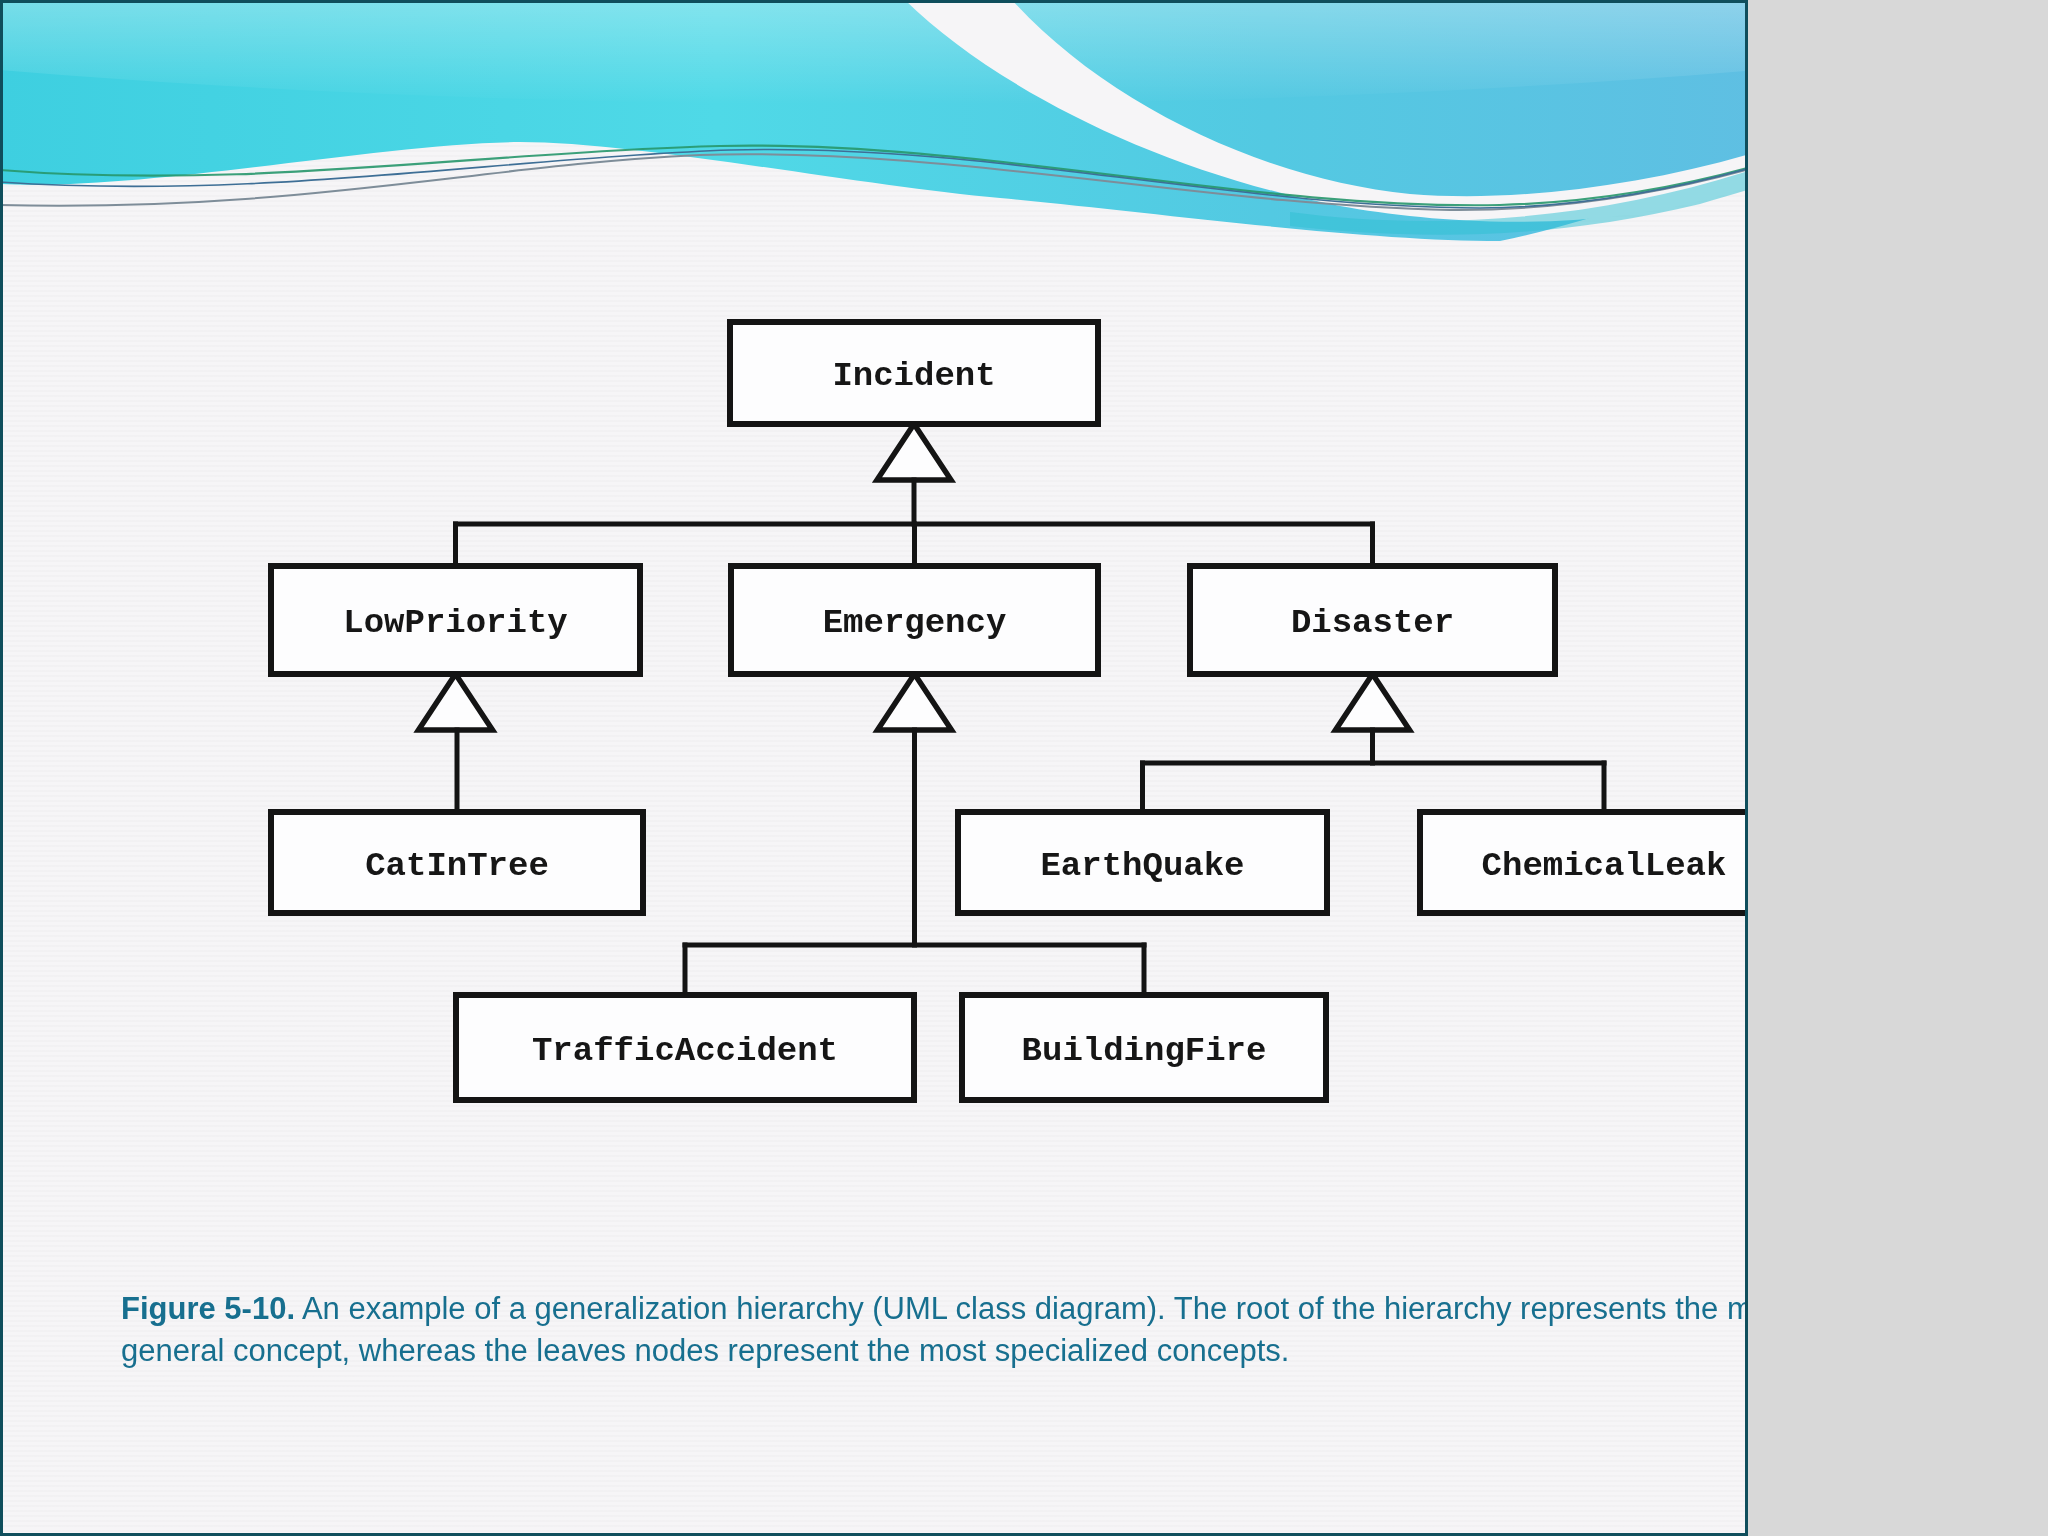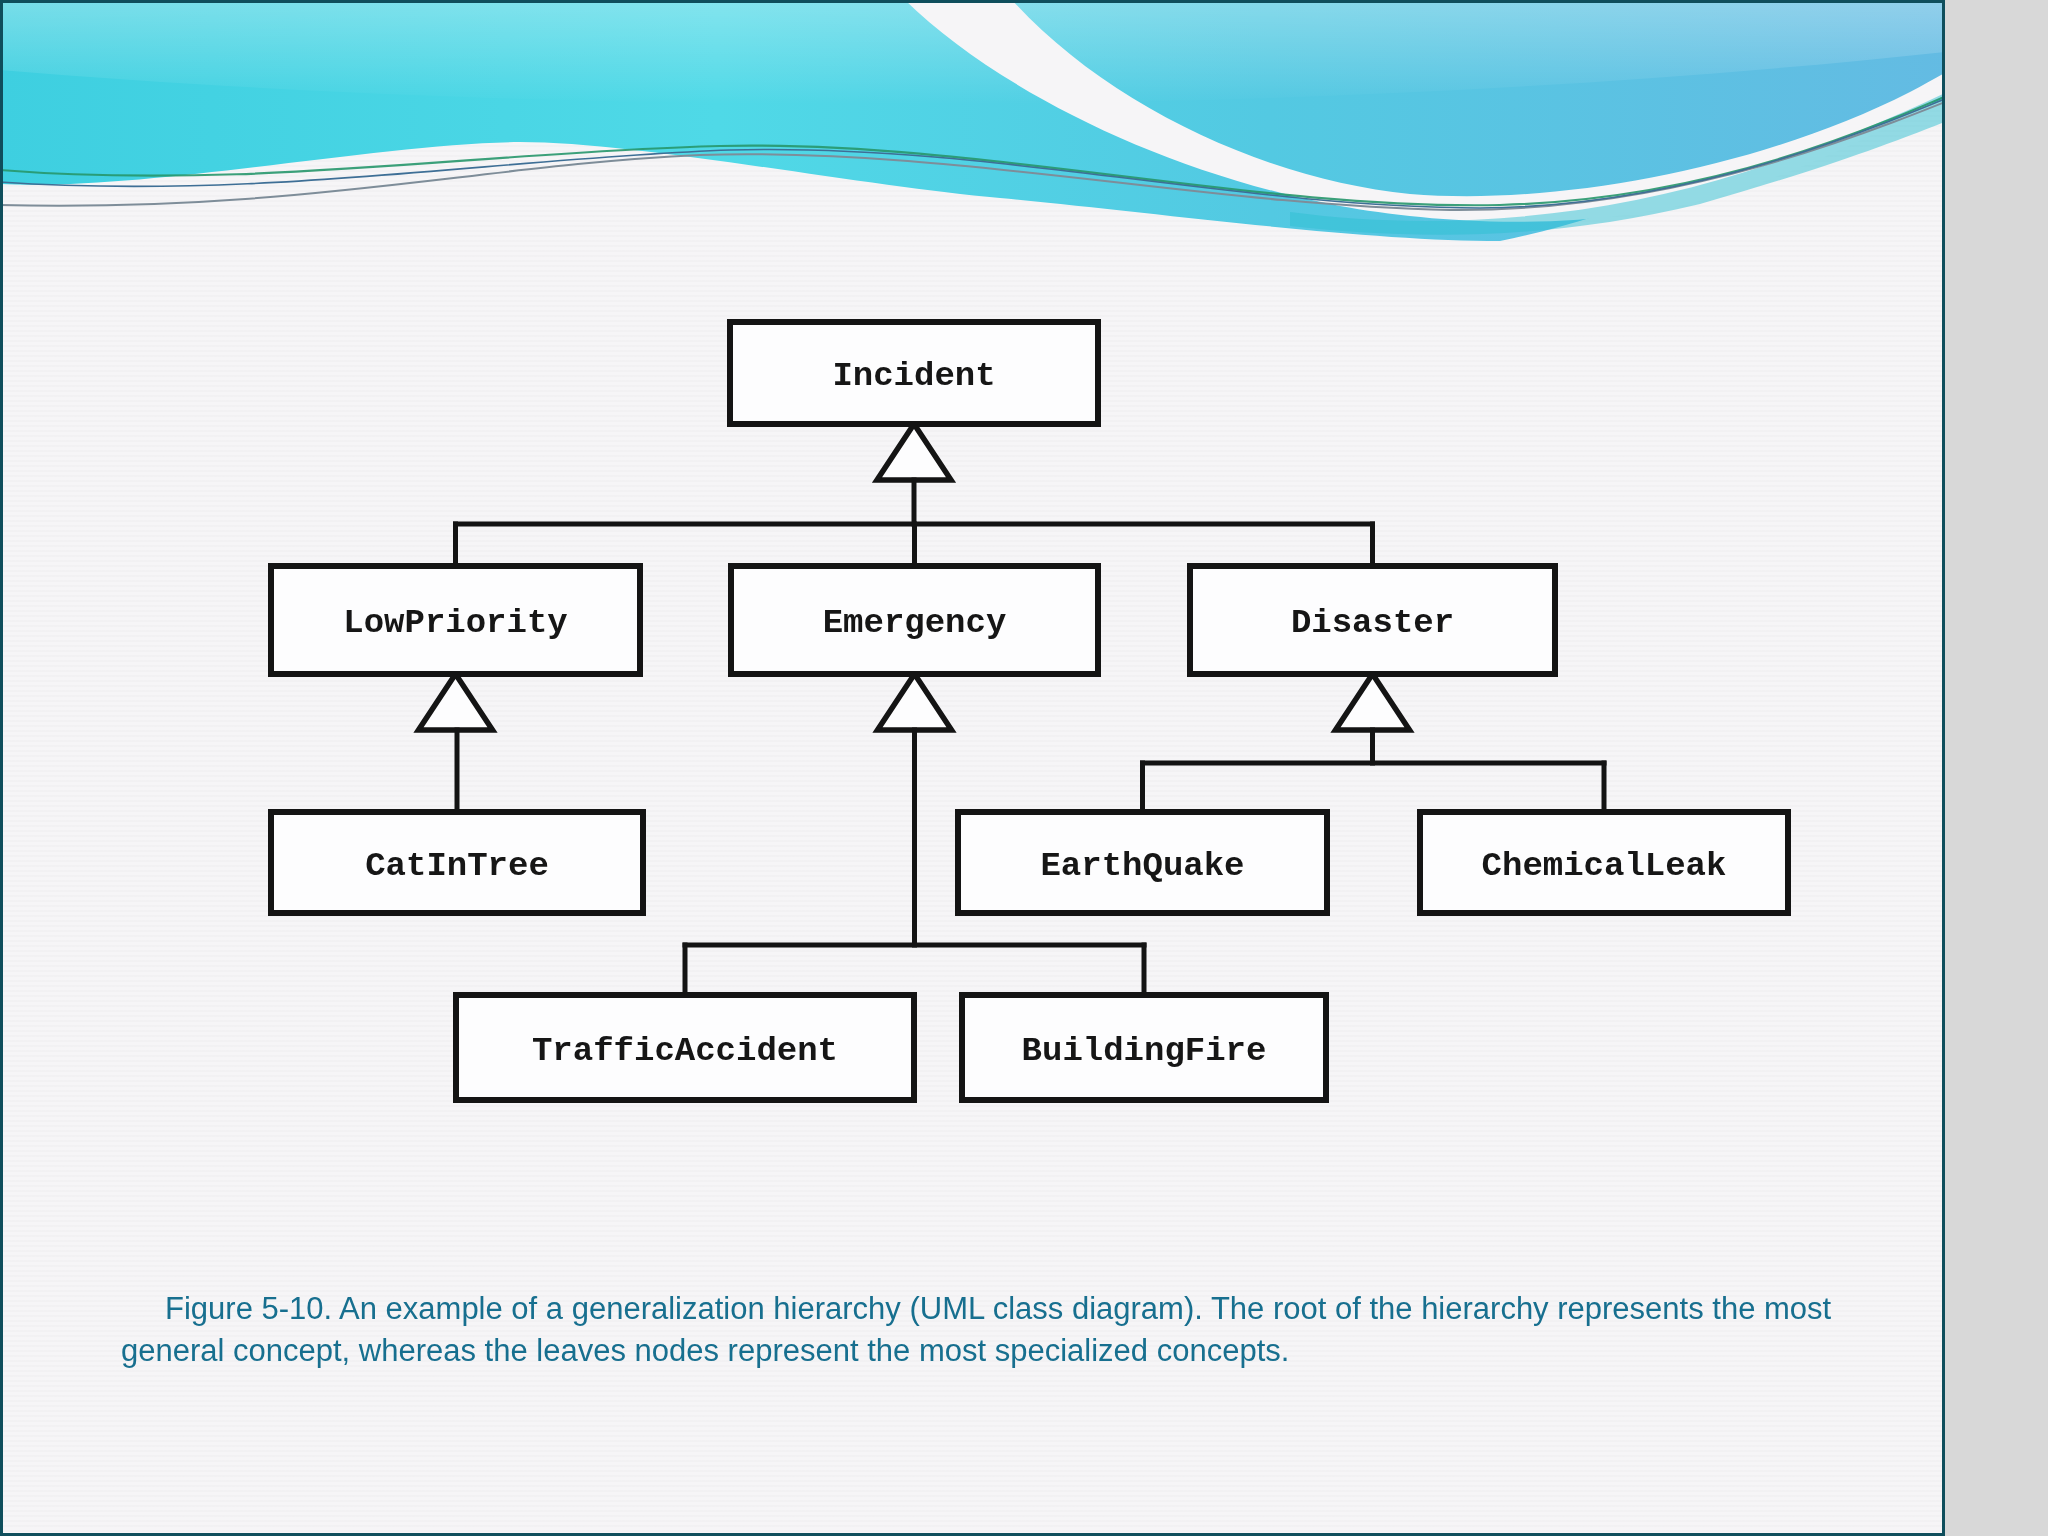--- a/index.html
+++ b/index.html
@@ -1,18 +1,18 @@
 <!DOCTYPE html>
 <html><head>
 <meta charset="utf-8">
 <style>
   html,body{margin:0;padding:0;background:#d8d8d8;}
   .slide{
     position:relative;
-    width:1945px;height:1536px;
+    width:1748px;height:1536px;
     background:#f6f5f7;
     background-image:repeating-linear-gradient(180deg,
       rgba(0,0,0,0.015) 0px, rgba(0,0,0,0.015) 2px,
       rgba(255,255,255,0.0) 2px, rgba(255,255,255,0.0) 5px);
     overflow:hidden;
     font-family:"Liberation Sans", sans-serif;
   }
   .frame{
     position:absolute;inset:0;
     border:3px solid #0f4e5c;
@@ -35,21 +35,21 @@
   }
   .caption{
     position:absolute;
     left:121px;top:1288px;
     width:1720px;
     font-size:31px;
     line-height:42px;
     color:#176f8f;
     z-index:20;
   }
-  .caption b{font-weight:normal;margin-left:44px;}
+  .caption b{font-weight:bold;}
 </style>
 </head>
 <body>
 
 <div class="slide">
 
   <svg class="header-wave" viewBox="0 0 2048 330" aria-hidden="true">
     <defs>
       <linearGradient id="cyanGrad" x1="0" y1="0" x2="1" y2="0">
         <stop offset="0" stop-color="#3ecfe0"></stop>

